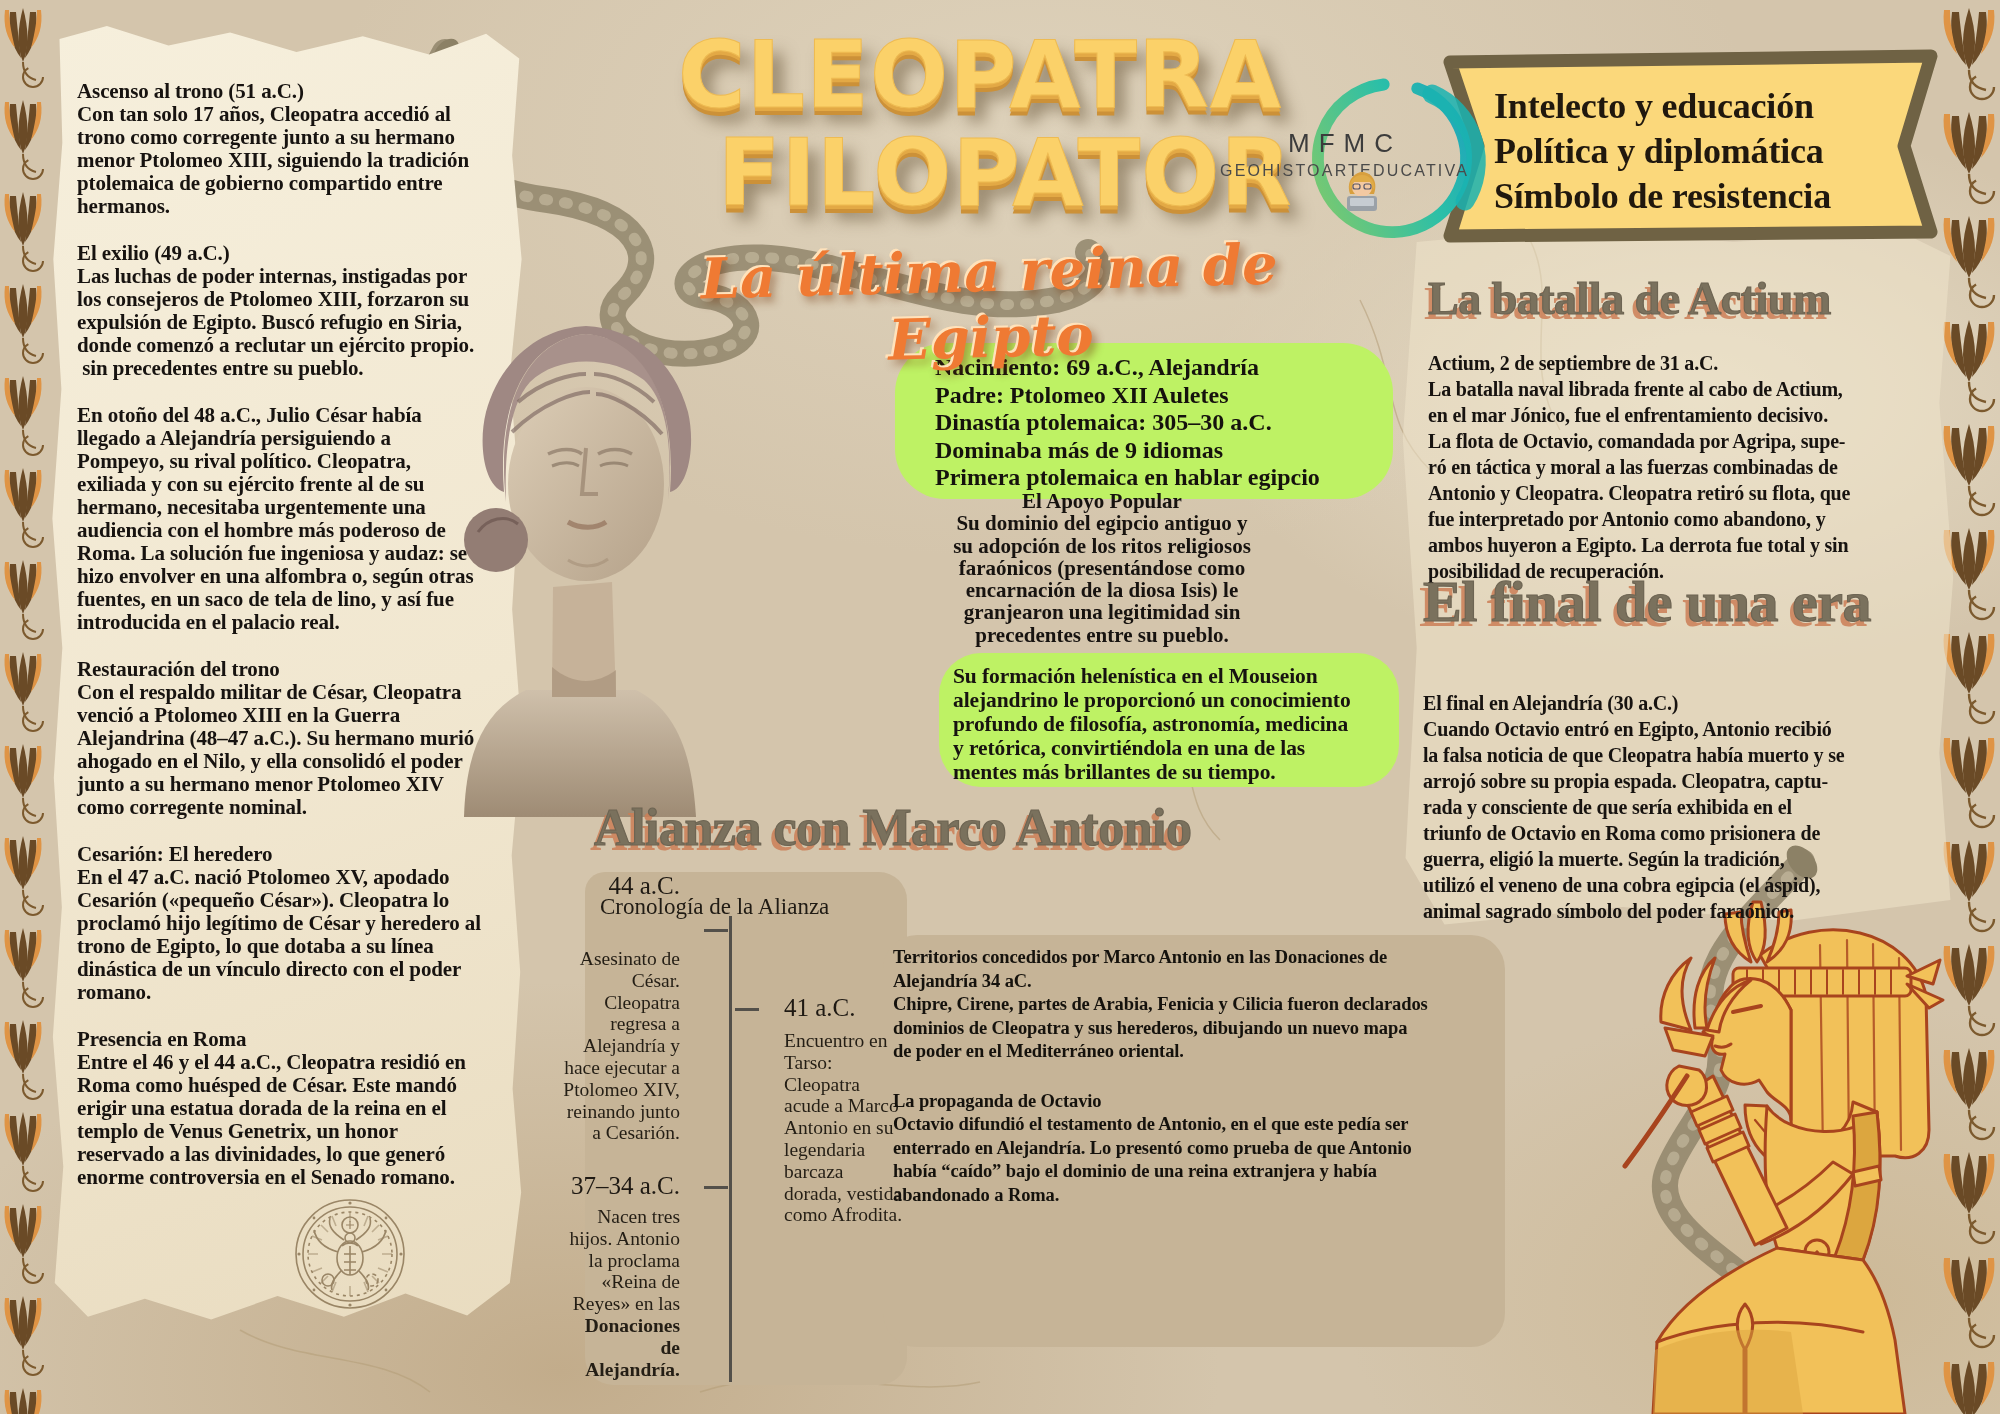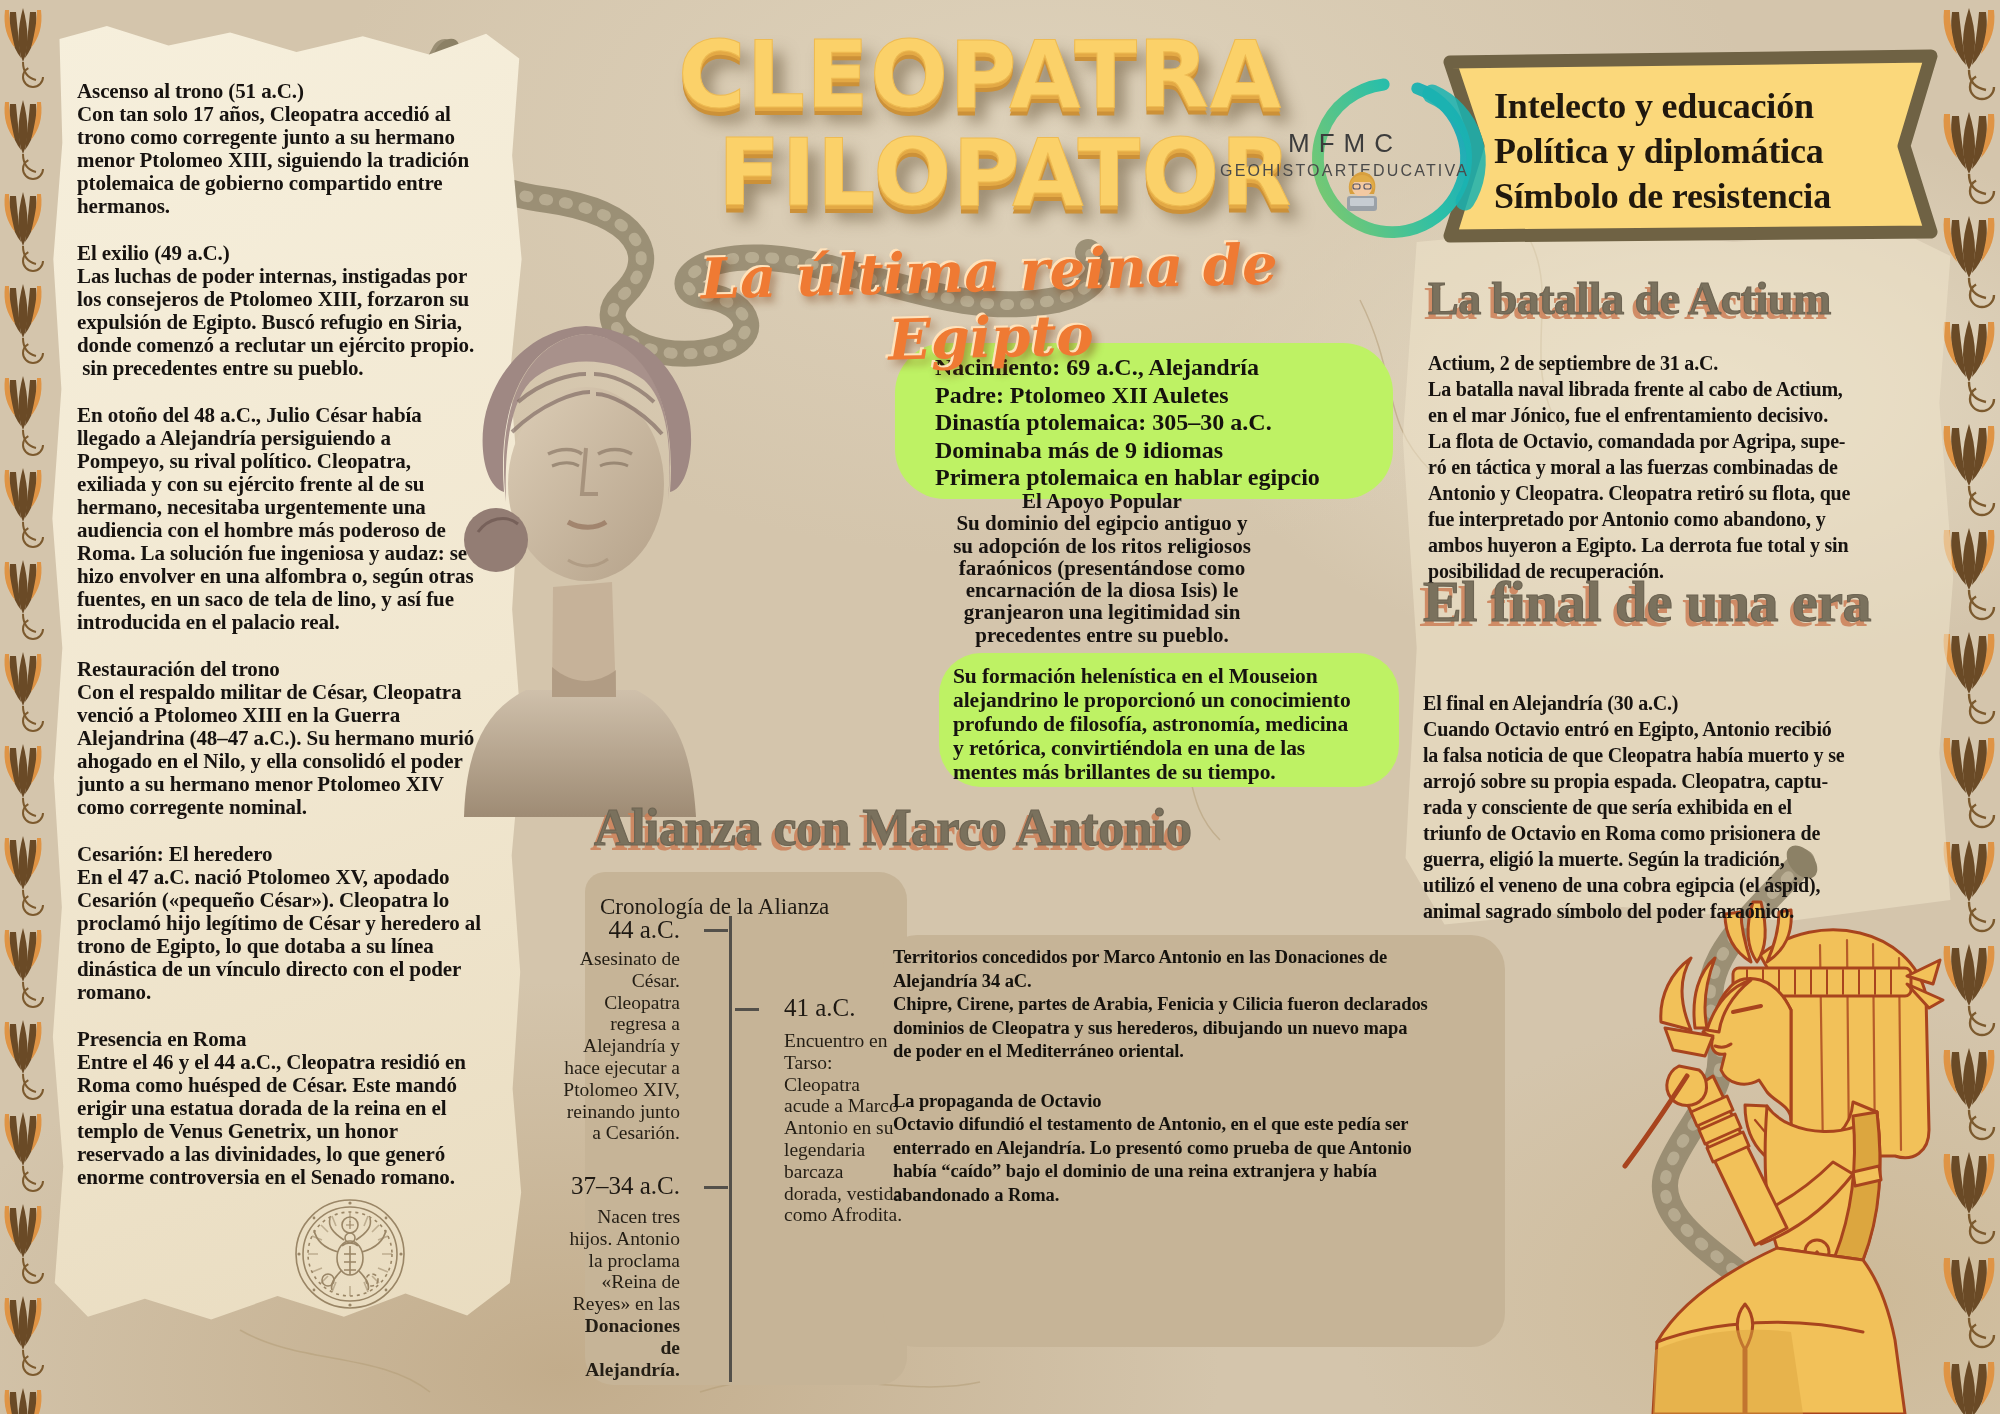--- a/index.html
+++ b/index.html
@@ -111,21 +111,21 @@
 
   
   .tan{ background:#c6b497; z-index:3; border-radius:28px; }
   #tl-panel{ left:585px; top:872px; width:322px; height:513px; border-radius:20px 28px 28px 28px; }
   #big-panel{ left:883px; top:935px; width:622px; height:412px; border-radius:34px; }
   #tl-title{ left:600px; top:878px; z-index:5; font-size:23px; color:#201b14;margin-top:16px; }
   #tl-line{ left:729px; top:916px; width:3px; height:466px; background:#53504a; z-index:4; }
   .tl-tick{ height:3px; width:24px; background:#53504a; z-index:4; }
   .tl-date{ z-index:5; font-size:25px; color:#1e1913; }
   .tl-ev{ z-index:5; font-size:19.5px; line-height:21.8px; color:#241e15; white-space:pre; }
-  #tl-d44{ left:560px; top:916px; width:120px; text-align:right; }
+  #tl-d44{ left:560px; top:872px; width:120px; text-align:right; }
   #tl-e44{ left:540px; top:948px; width:140px; text-align:right; }
   #tl-d41{ left:784px; top:994px; }
   #tl-e41{ left:784px; top:1030px; width:135px; }
   #tl-d37{ left:545px; top:1172px; width:135px; text-align:right; }
   #tl-e37{ left:540px; top:1206px; width:140px; text-align:right; }
 
   #alliance-paragraphs{ left:893px; top:946px; width:615px; z-index:5; }
   .para{ margin-bottom:26px; }
   .para-h,.para-b{
     font-weight:700; font-size:18.5px; line-height:23.5px; color:#15120d;

